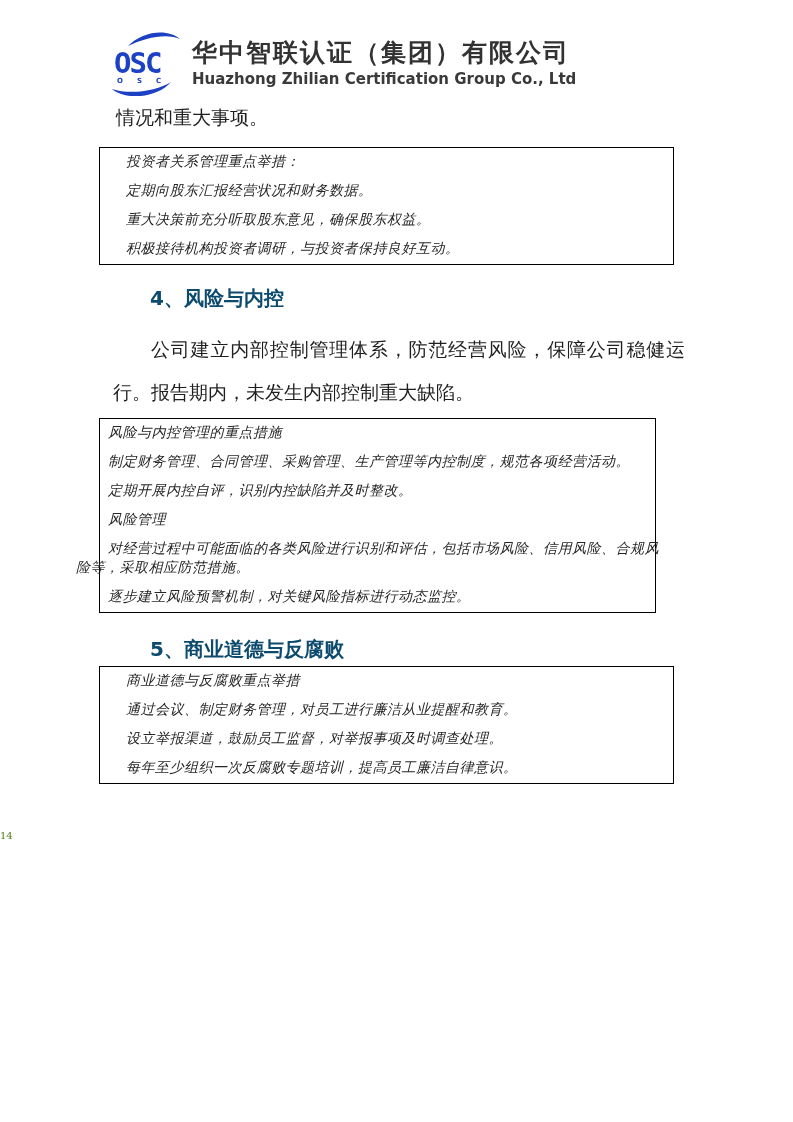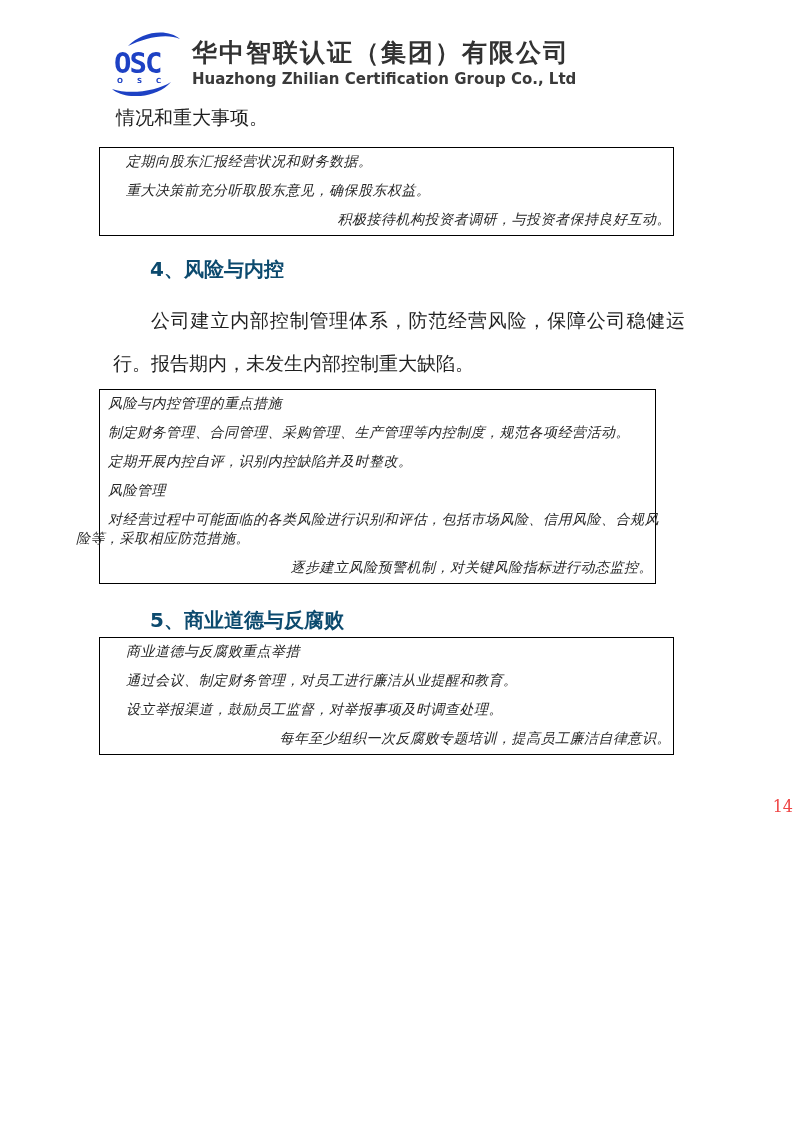--- a/index.html
+++ b/index.html
@@ -67,36 +67,36 @@
     width: 545px;
     border: 1.5px solid #000000;
     padding: 4px 2px 6px 26px;
     overflow: visible;
     font-style: italic;
     font-size: 14px;
     letter-spacing: 0.5px;
     color: #262626;
   }
   .kbox p { margin: 0 0 10px 0; line-height: 19px; }
-  .kbox p:last-child { margin-bottom: 0; text-align: right; }
+  .kbox p:last-child { margin-bottom: 0; }
   .kbox p.hang {            
     margin-left: -32px;
     margin-right: -14px;
     text-indent: 32px;
   }
   .box1 { margin-top: 17px; }
   .box2 { margin-top: 4px; padding-left: 8px; }
   .box3 { margin-top: 5px; }
   
   .pageno {
     margin-top: 44px;
-    text-align: right;
-    font-size: 16px;
+    text-align: left;
+    font-size: 10px;
     line-height: 16px;
-    color: #ef4444;
+    color: #4d7c0f;
   }
 </style>
 </head>
 <body>
 
 <div class="page">
 
   <header class="doc-header">
     <div class="logo">
       <svg viewBox="0 0 72 66" width="72" height="66">
@@ -108,20 +108,21 @@
     </div>
     <div class="names">
       <div class="company-cn">华中智联认证（集团）有限公司</div>
       <div class="company-en">Huazhong Zhilian Certification Group Co., Ltd</div>
     </div>
   </header>
 
   <p class="intro">情况和重大事项。</p>
 
   <div class="kbox box1">
+    <p>投资者关系管理重点举措：</p>
     <p>定期向股东汇报经营状况和财务数据。</p>
     <p>重大决策前充分听取股东意见，确保股东权益。</p>
     <p>积极接待机构投资者调研，与投资者保持良好互动。</p>
   </div>
 
   <h2 class="sec">4、风险与内控</h2>
   <p class="para">公司建立内部控制管理体系，防范经营风险，保障公司稳健运行。报告期内，未发生内部控制重大缺陷。</p>
 
   <div class="kbox box2">
     <p>风险与内控管理的重点措施</p>

